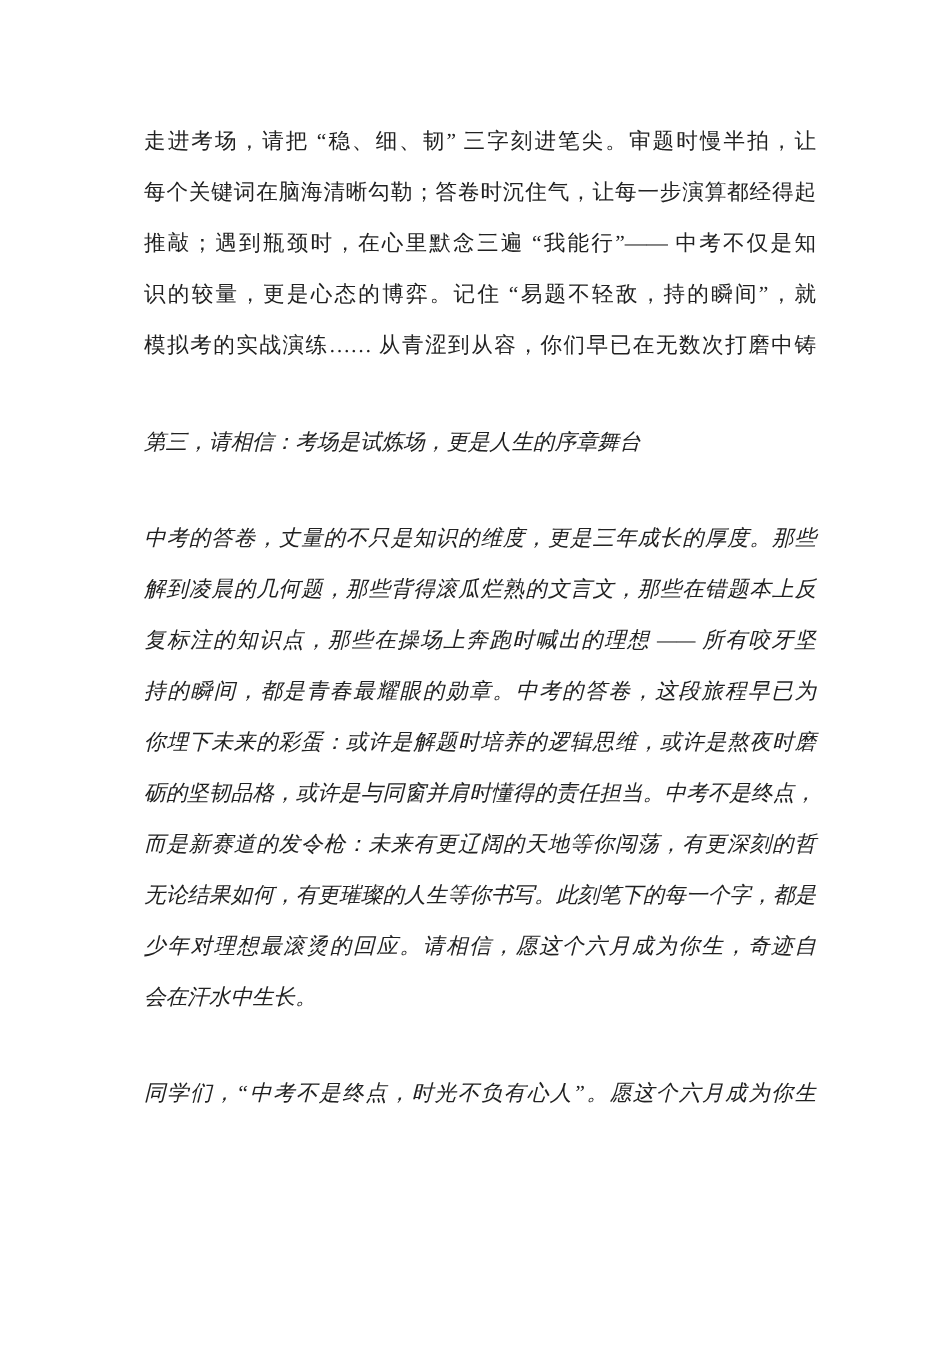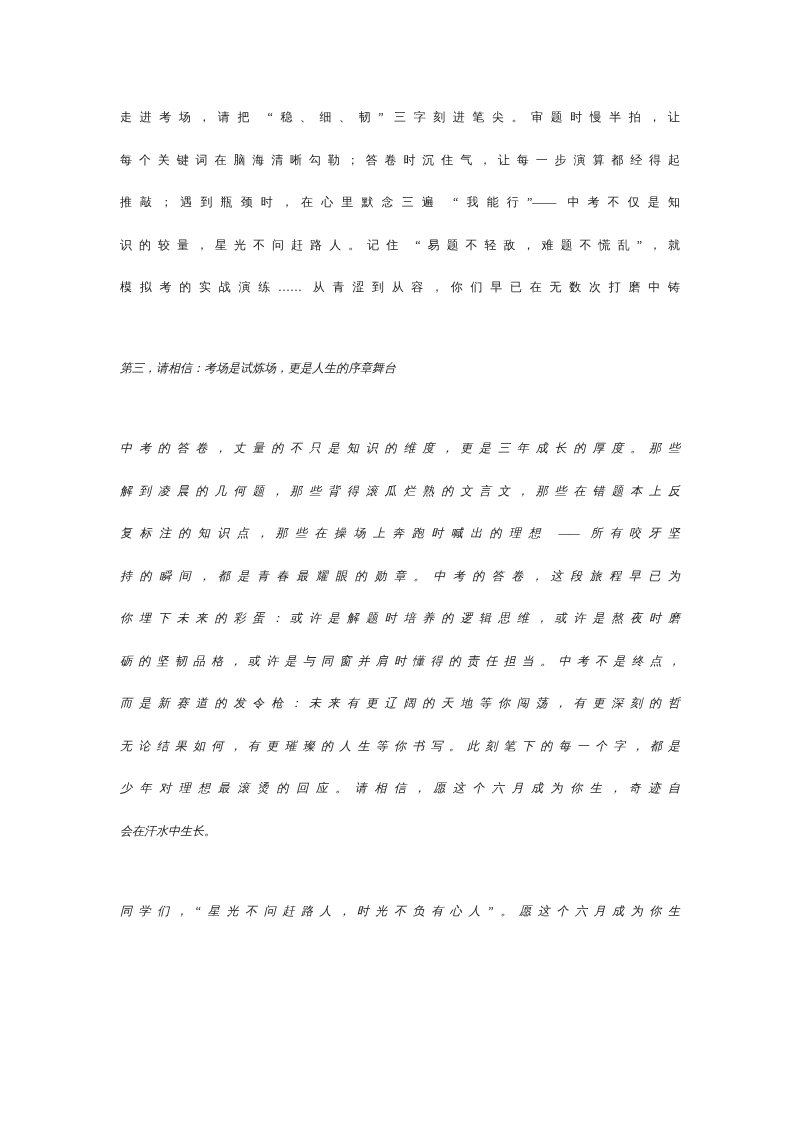--- a/index.html
+++ b/index.html
@@ -11,21 +11,21 @@
     position: relative;
     width: 793px;
     height: 1040px;
     margin: 0 auto;
     background: #ffffff;
     box-sizing: border-box;
     padding: 96px 113px 0 120px;
     overflow: hidden;
     font-family: "Liberation Serif", "DejaVu Serif", serif;
     color: #212121;
-    font-size: 12px;
+    font-size: 18px;
   }
   .para { margin: 0; }
   .para + .para { margin-top: 38px; font-style: italic; }
   .line {
     height: 42.5px;
     line-height: 42.5px;
     white-space: nowrap;
     text-align: left;
   }
   
@@ -41,35 +41,35 @@
 </style>
 </head>
 <body>
 
 <div class="page" style="color: rgb(33, 33, 33); background: rgb(255, 255, 255);">
   <div>
       <div class="para">
         <div class="line full">走进考场，请把 “稳、细、韧” 三字刻进笔尖。审题时慢半拍，让</div>
         <div class="line full">每个关键词在脑海清晰勾勒；答卷时沉住气，让每一步演算都经得起</div>
         <div class="line full">推敲；遇到瓶颈时，在心里默念三遍 “我能行”—— 中考不仅是知</div>
-        <div class="line full">识的较量，星光不问赶路人。记住 “易题不轻敌，难题不慌乱”，就</div>
+        <div class="line full">识的较量，更是心态的博弈。记住 “易题不轻敌，持的瞬间”，就</div>
         <div class="line full">模拟考的实战演练…… 从青涩到从容，你们早已在无数次打磨中铸</div>
       </div>
       <div class="para heading">
         <div class="line">第三，请相信：考场是试炼场，更是人生的序章舞台</div>
       </div>
       <div class="para">
         <div class="line full">中考的答卷，丈量的不只是知识的维度，更是三年成长的厚度。那些</div>
         <div class="line full">解到凌晨的几何题，那些背得滚瓜烂熟的文言文，那些在错题本上反</div>
         <div class="line full">复标注的知识点，那些在操场上奔跑时喊出的理想 —— 所有咬牙坚</div>
         <div class="line full">持的瞬间，都是青春最耀眼的勋章。中考的答卷，这段旅程早已为</div>
         <div class="line full">你埋下未来的彩蛋：或许是解题时培养的逻辑思维，或许是熬夜时磨</div>
         <div class="line full">砺的坚韧品格，或许是与同窗并肩时懂得的责任担当。中考不是终点，</div>
         <div class="line full">而是新赛道的发令枪：未来有更辽阔的天地等你闯荡，有更深刻的哲</div>
         <div class="line full">无论结果如何，有更璀璨的人生等你书写。此刻笔下的每一个字，都是</div>
         <div class="line full">少年对理想最滚烫的回应。请相信，愿这个六月成为你生，奇迹自</div>
         <div class="line">会在汗水中生长。</div>
       </div>
       <div class="para">
-        <div class="line full">同学们，“星光不问赶路人，时光不负有心人”。愿这个六月成为你生</div>
+        <div class="line full">同学们，“中考不是终点，时光不负有心人”。愿这个六月成为你生</div>
       </div>
     </div>
 </div>
 
 </body></html>

